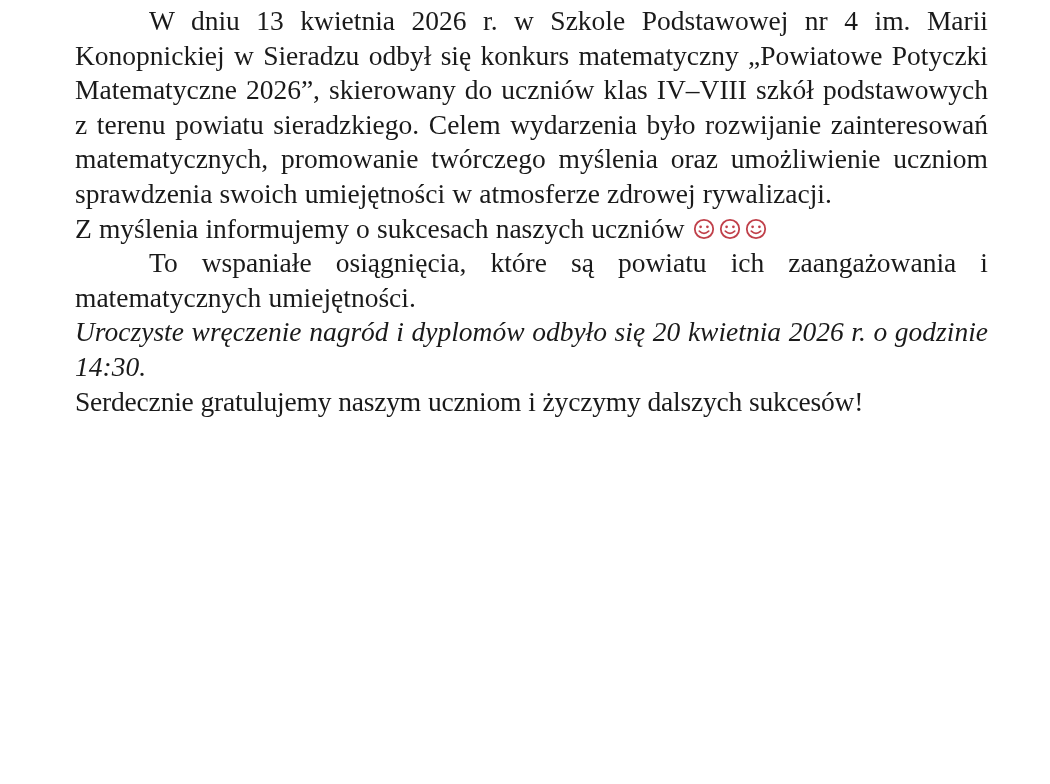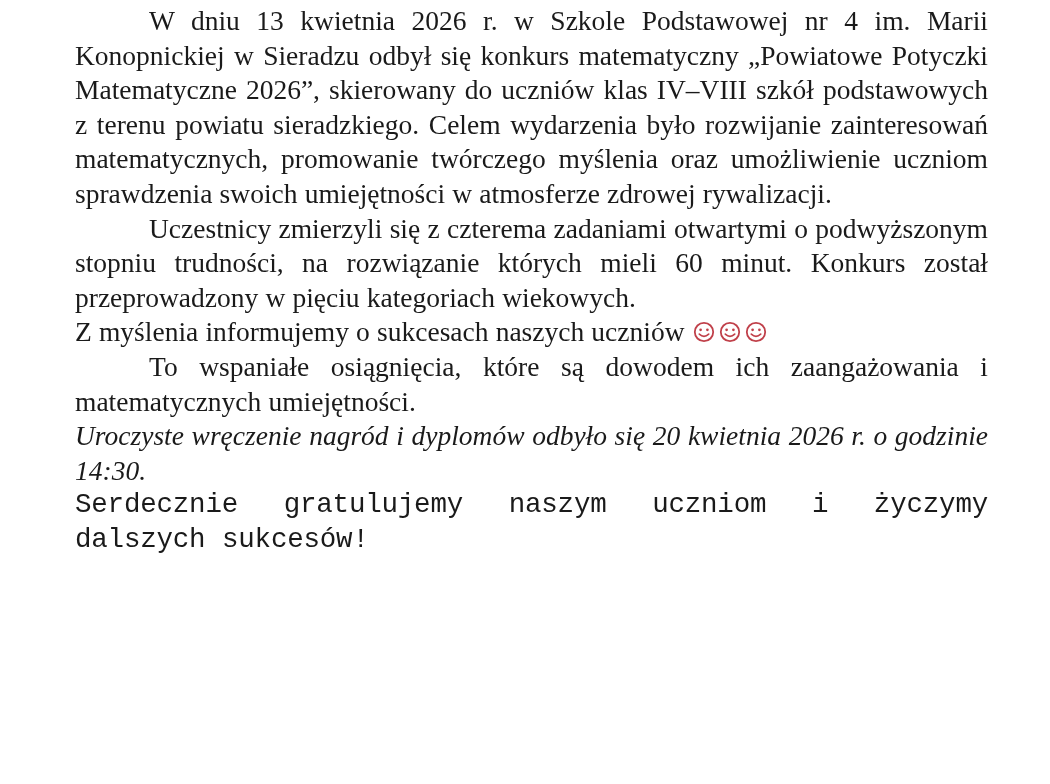--- a/index.html
+++ b/index.html
@@ -57,21 +57,20 @@
   }
   .centerish {
     text-align: center;
     text-indent: 0;
   }
   .lastline {
     text-align: center;
     text-indent: 0;
     font-stretch: condensed;
     letter-spacing: -0.2px;
-    font-family: Liberation Mono, monospace;
   }
   .smileys {
     white-space: nowrap;
     margin-left: 6px;
     letter-spacing: 1px;
   }
   .smiley {
     display: inline-block;
     width: 24px;
     height: 24px;
@@ -85,21 +84,20 @@
   }
 </style>
 </head>
 <body>
 
 <div class="page">
   <div class="doc-body">
 
     <p class="para indent">W dniu 13 kwietnia 2026 r. w Szkole Podstawowej nr 4 im. Marii Konopnickiej w Sieradzu odbył się konkurs matematyczny „Powiatowe Potyczki Matematyczne 2026”, skierowany do uczniów klas IV–VIII szkół podstawowych z terenu powiatu sieradzkiego. Celem wydarzenia było rozwijanie zainteresowań matematycznych, promowanie twórczego myślenia oraz umożliwienie uczniom sprawdzenia swoich umiejętności w atmosferze zdrowej rywalizacji.</p>
 
-    <p class="para indent gap-lg">Uczestnicy zmierzyli się z czterema zadaniami otwartymi o podwyższonym stopniu trudności, na rozwiązanie których mieli 60 minut. Konkurs został przeprowadzony w pięciu kategoriach wiekowych.</p>
 
     <p class="para centerish gap-lg">
       <span>Z myślenia informujemy o sukcesach naszych uczniów</span><span class="smileys"><span class="smiley"><svg viewBox="0 0 24 24" aria-hidden="true">
               <circle cx="12" cy="12" r="9.2" fill="none" stroke="#c0404a" stroke-width="1.8"></circle>
               <circle cx="8.6" cy="9.8" r="1.35" fill="#c0404a"></circle>
               <circle cx="15.4" cy="9.8" r="1.35" fill="#c0404a"></circle>
               <path d="M7.3 14.2 Q12 18.6 16.7 14.2" fill="none" stroke="#c0404a" stroke-width="1.7" stroke-linecap="round"></path>
             </svg></span><span class="smiley"><svg viewBox="0 0 24 24" aria-hidden="true">
               <circle cx="12" cy="12" r="9.2" fill="none" stroke="#c0404a" stroke-width="1.8"></circle>
               <circle cx="8.6" cy="9.8" r="1.35" fill="#c0404a"></circle>
@@ -107,20 +105,20 @@
               <path d="M7.3 14.2 Q12 18.6 16.7 14.2" fill="none" stroke="#c0404a" stroke-width="1.7" stroke-linecap="round"></path>
             </svg></span><span class="smiley"><svg viewBox="0 0 24 24" aria-hidden="true">
               <circle cx="12" cy="12" r="9.2" fill="none" stroke="#c0404a" stroke-width="1.8"></circle>
               <circle cx="8.6" cy="9.8" r="1.35" fill="#c0404a"></circle>
               <circle cx="15.4" cy="9.8" r="1.35" fill="#c0404a"></circle>
               <path d="M7.3 14.2 Q12 18.6 16.7 14.2" fill="none" stroke="#c0404a" stroke-width="1.7" stroke-linecap="round"></path>
             </svg></span></span>
     </p>
 
 
-    <p class="para indent gap-lg">To wspaniałe osiągnięcia, które są dowodem ich zaangażowania i matematycznych umiejętności.</p>
+    <p class="para indent gap-lg">To wspaniałe osiągnięcia, które są powiatu ich zaangażowania i matematycznych umiejętności.</p>
 
     <p class="para no-indent gap-lg">Uroczyste wręczenie nagród i dyplomów odbyło się 20 kwietnia 2026 r. o godzinie 14:30.</p>
 
     <p class="para lastline gap-md">Serdecznie gratulujemy naszym uczniom i życzymy dalszych sukcesów!</p>
 
   </div>
 </div>
 
 </body></html>

